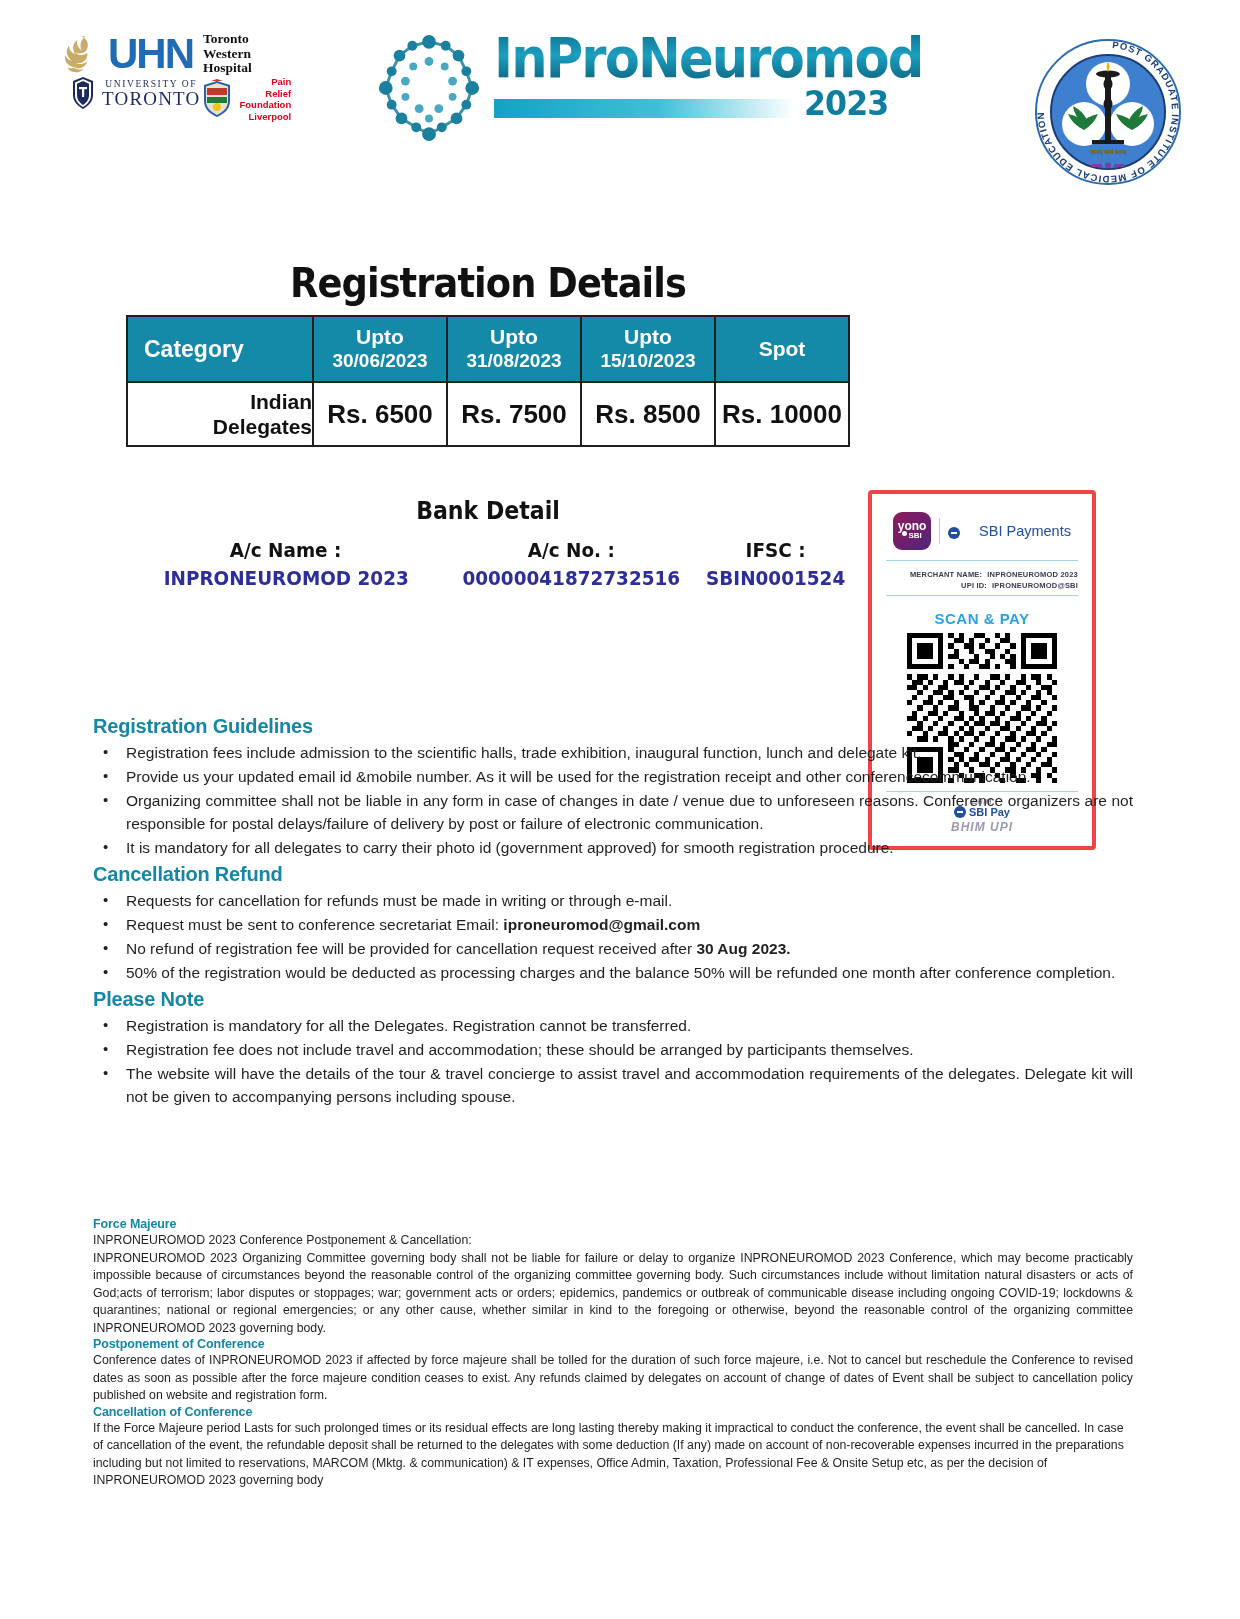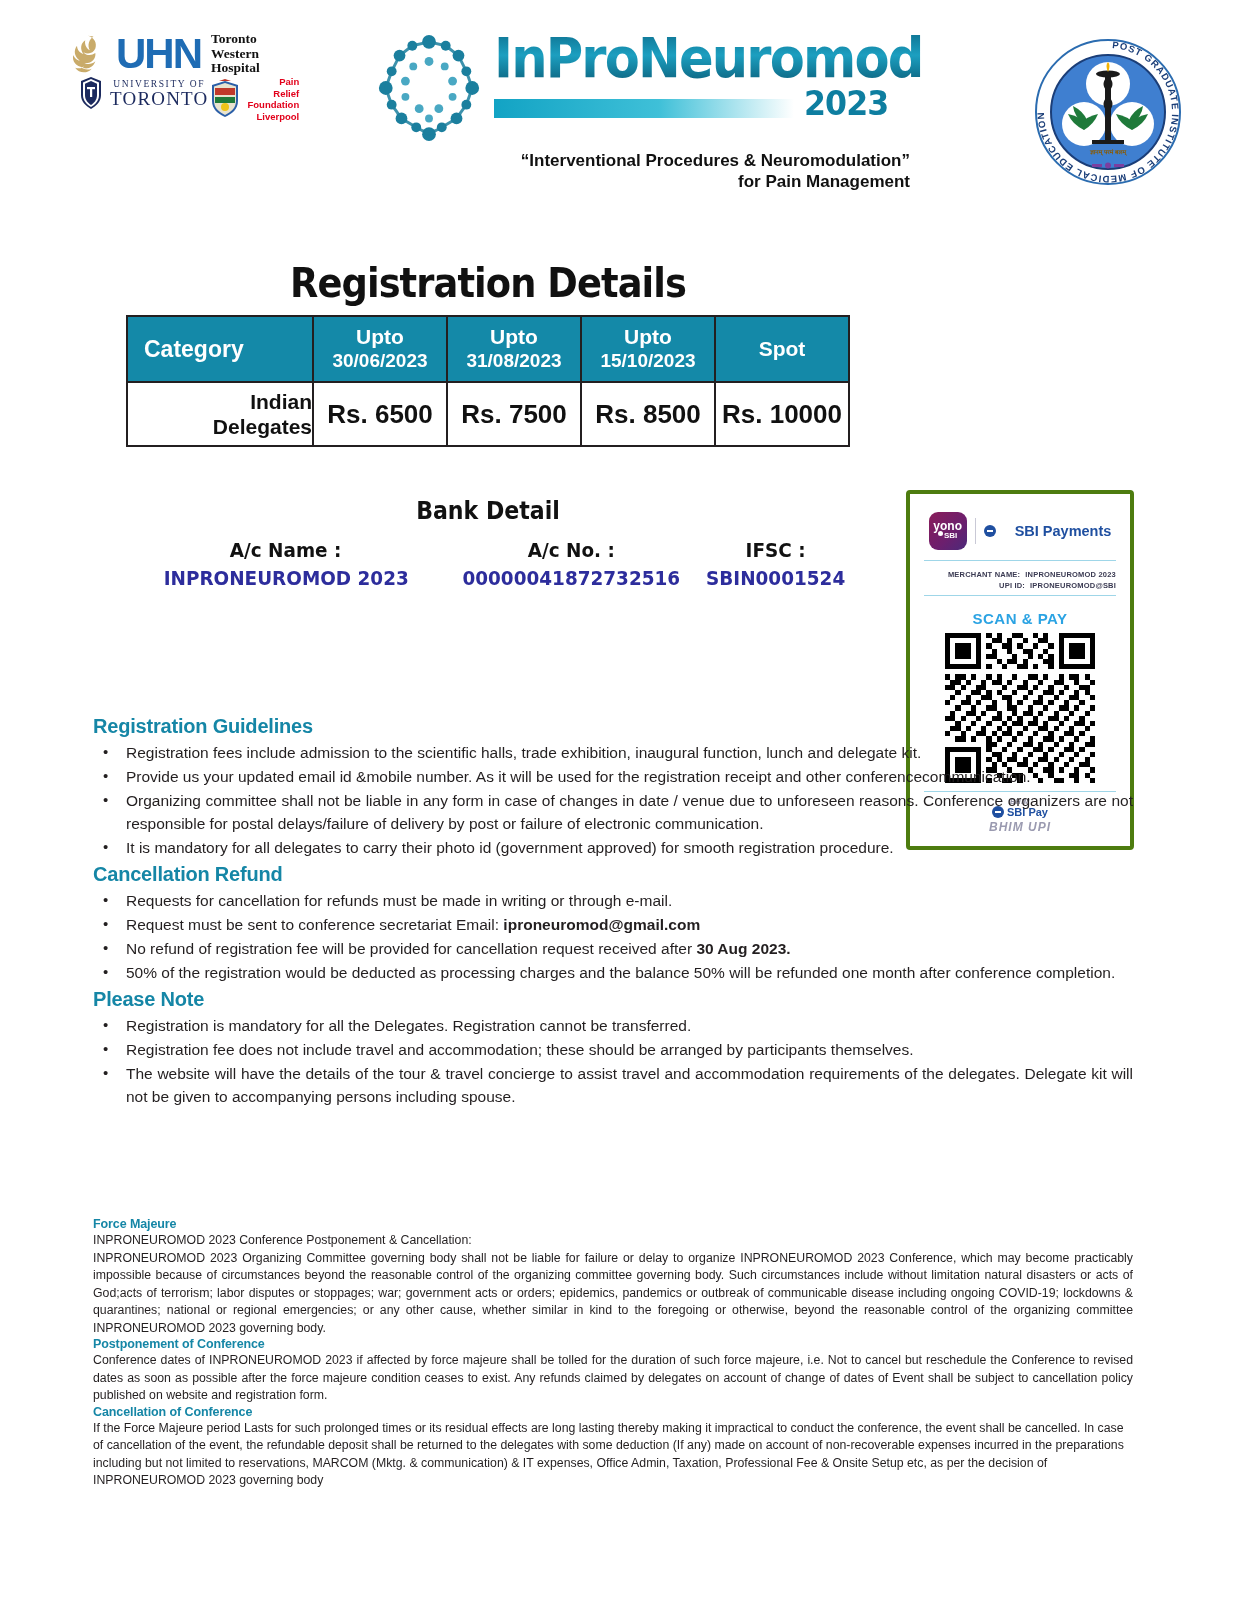--- a/index.html
+++ b/index.html
@@ -9,21 +9,21 @@
     background:#ffffff;
     font-family:"Liberation Sans", sans-serif;
     color:#231f20;
     position:relative;
     overflow:hidden;
   }
 
   
   .header { position:relative; height:205px; }
 
-  .logos-left { position:absolute; left:66px; top:32px; width:280px; }
+  .logos-left { position:absolute; left:58px; top:32px; width:280px; }
   .uhn-row { display:flex; align-items:center; gap:6px; }
   .uhn-leaf { width:44px; height:44px; flex:0 0 auto; }
   .uhn-text {
     font-family:"Liberation Sans", sans-serif;
     font-weight:bold; font-size:42px; line-height:40px;
     color:#1f6cb4; letter-spacing:-2px;
   }
   .uhn-sub {
     font-family:"Liberation Serif", serif;
     font-weight:bold; font-size:13.5px; line-height:14.5px;
@@ -121,38 +121,38 @@
     font-size:20px; color:#111; transform:scaleX(0.92); display:inline-block;
   }
   .bank-val {
     font-family:"DejaVu Sans", sans-serif; font-weight:bold;
     font-size:20px; color:#2d2d9c; margin-top:4px;
     transform:scaleX(0.92); display:inline-block;
   }
 
   
   .qrcard {
-    position:absolute; left:906px; top:285px;
+    position:absolute; left:868px; top:285px;
     width:228px; height:360px;
-    border:4px solid #4d7c0f; border-radius:4px;
+    border:4px solid #ef4444; border-radius:4px;
     background:#ffffff; padding:6px;
   }
   .qr-inner { width:100%; height:100%; padding:6px 8px; display:flex; flex-direction:column; }
   .qr-brandrow { display:flex; align-items:center; justify-content:center; gap:8px; padding:6px 0 10px; }
   .yono {
     width:38px; height:38px; border-radius:9px;
     background:linear-gradient(135deg,#8a1d5a 0%, #6b1f6e 60%, #4b2a7a 100%);
     color:#fff; display:flex; flex-direction:column; align-items:center; justify-content:center;
     font-weight:bold; line-height:10px;
   }
   .yono .y1 { font-size:12px; }
   .yono .y2 { font-size:8px; display:flex; align-items:flex-start; gap:1px; }
   .yono .dot { width:5px; height:5px; border-radius:50%; background:#fff; display:inline-block; }
   .vline { width:1px; height:26px; background:#c9c9d6; }
-  .sbip { display:flex; align-items:center; gap:19px; font-weight:bold; font-size:14.5px; color:#1f4fa0; }
+  .sbip { display:flex; align-items:flex-end; gap:19px; font-weight:normal; font-size:14.5px; color:#1f4fa0; }
   .sbi-mark { width:12px; height:12px; border-radius:50%; background:#1f4fa0; position:relative; }
   .sbi-mark::after { content:""; position:absolute; left:3px; top:5px; width:6px; height:2px; background:#fff; }
   .sbip .bl { color:#1f4fa0; }
   .hr-t { height:1px; background:#9fd6e8; margin:0 0 6px; }
   .merch { font-size:7.5px; line-height:11px; color:#3a3a52; padding:2px 0 4px; }
   .merch .r { display:flex; gap:5px; justify-content:flex-end; }
   .merch .k { font-weight:bold; letter-spacing:.2px; width:92px; text-align:right; }
   .merch .v { font-weight:bold; letter-spacing:.2px; }
   .scanpay {
     text-align:center; font-weight:bold; font-size:15px; color:#2ba3e3;
@@ -287,24 +287,20 @@
         </g>
       </svg>
 
       <div class="wordblock">
         <div class="wordmark">InProNeuromod</div>
         <div class="underbar-row">
           <div class="underbar"></div>
           <div class="year">2023</div>
         </div>
       </div>
-    </div>
-    <div class="tagline">
-      <div>“Interventional Procedures &amp; Neuromodulation”</div>
-      <div>for Pain Management</div>
     </div>
   </div>
 
   <div class="logo-right">
     <svg viewBox="0 0 160 160" width="160" height="160">
       <defs>
         <path id="ringpath" d="M80,80 m-64,0 a64,64 0 1,1 128,0 a64,64 0 1,1 -128,0"></path>
       </defs>
       <circle cx="80" cy="80" r="72" fill="#ffffff" stroke="#2b6cb0" stroke-width="2"></circle>
       <circle cx="80" cy="80" r="57" fill="#3f7fd0"></circle>

